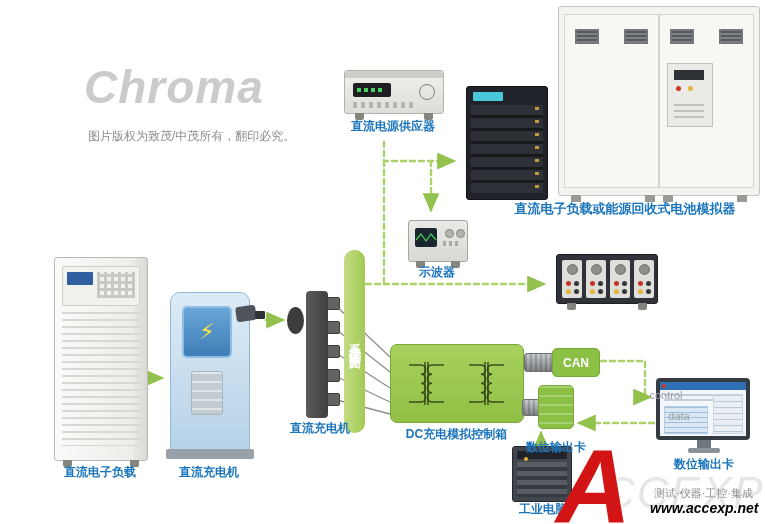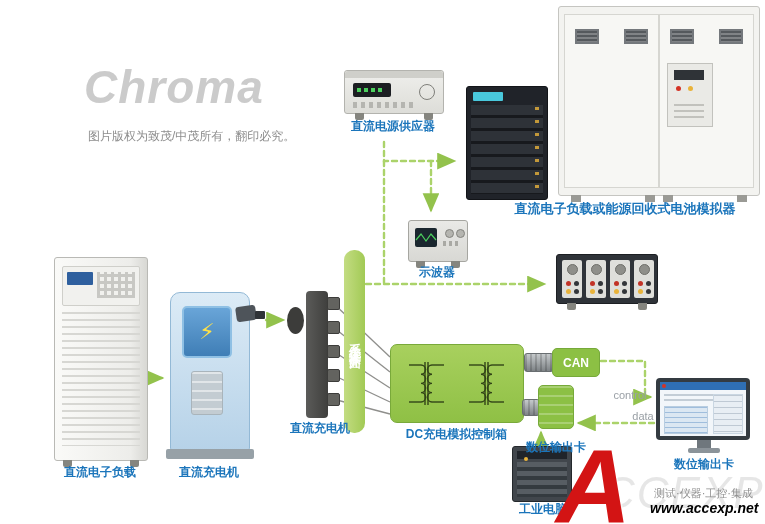--- a/index.html
+++ b/index.html
@@ -2,21 +2,21 @@
 <html><head>
 <meta charset="utf-8">
 <style>
   html,body{margin:0;padding:0;background:#fff;}
   #stage{position:relative;width:765px;height:524px;background:#fff;overflow:hidden;
          font-family:"Liberation Sans","DejaVu Sans",sans-serif;}
   #arrows{position:absolute;left:0;top:0;z-index:1;pointer-events:none;}
   .dev{position:absolute;z-index:2;}
   .label{position:absolute;z-index:6;font-weight:bold;font-size:12px;color:#1b75bb;
          text-align:center;white-space:nowrap;line-height:1.2;}
-  .gray-note{position:absolute;z-index:6;font-size:11px;color:#9aa0a6;text-align:center;white-space:nowrap;}
+  .gray-note{position:absolute;z-index:6;font-size:11px;color:#9aa0a6;text-align:center;white-space:nowrap;margin-left:36px;}
   .foot{position:absolute;width:9px;height:7px;background:#85857f;border-radius:0 0 2px 2px;bottom:-7px;}
   .cyl{position:absolute;z-index:3;border:1px solid #696e71;border-radius:3px;
        background-image:repeating-linear-gradient(90deg,rgba(0,0,0,.16) 0 2px,rgba(0,0,0,0) 2px 5px),
                         linear-gradient(180deg,#c6cacc,#7e8386);}
   
   #chroma-logo{position:absolute;left:84px;top:60px;font-size:46px;font-style:italic;font-weight:bold;
                color:#cbcbcb;letter-spacing:1px;z-index:0;}
   #copyright{position:absolute;left:88px;top:128px;font-size:12px;color:#8d8d8d;z-index:0;}
   
   #ac-cab{left:54px;top:257px;width:92px;height:202px;border:1px solid #b9b9b5;border-radius:3px;

